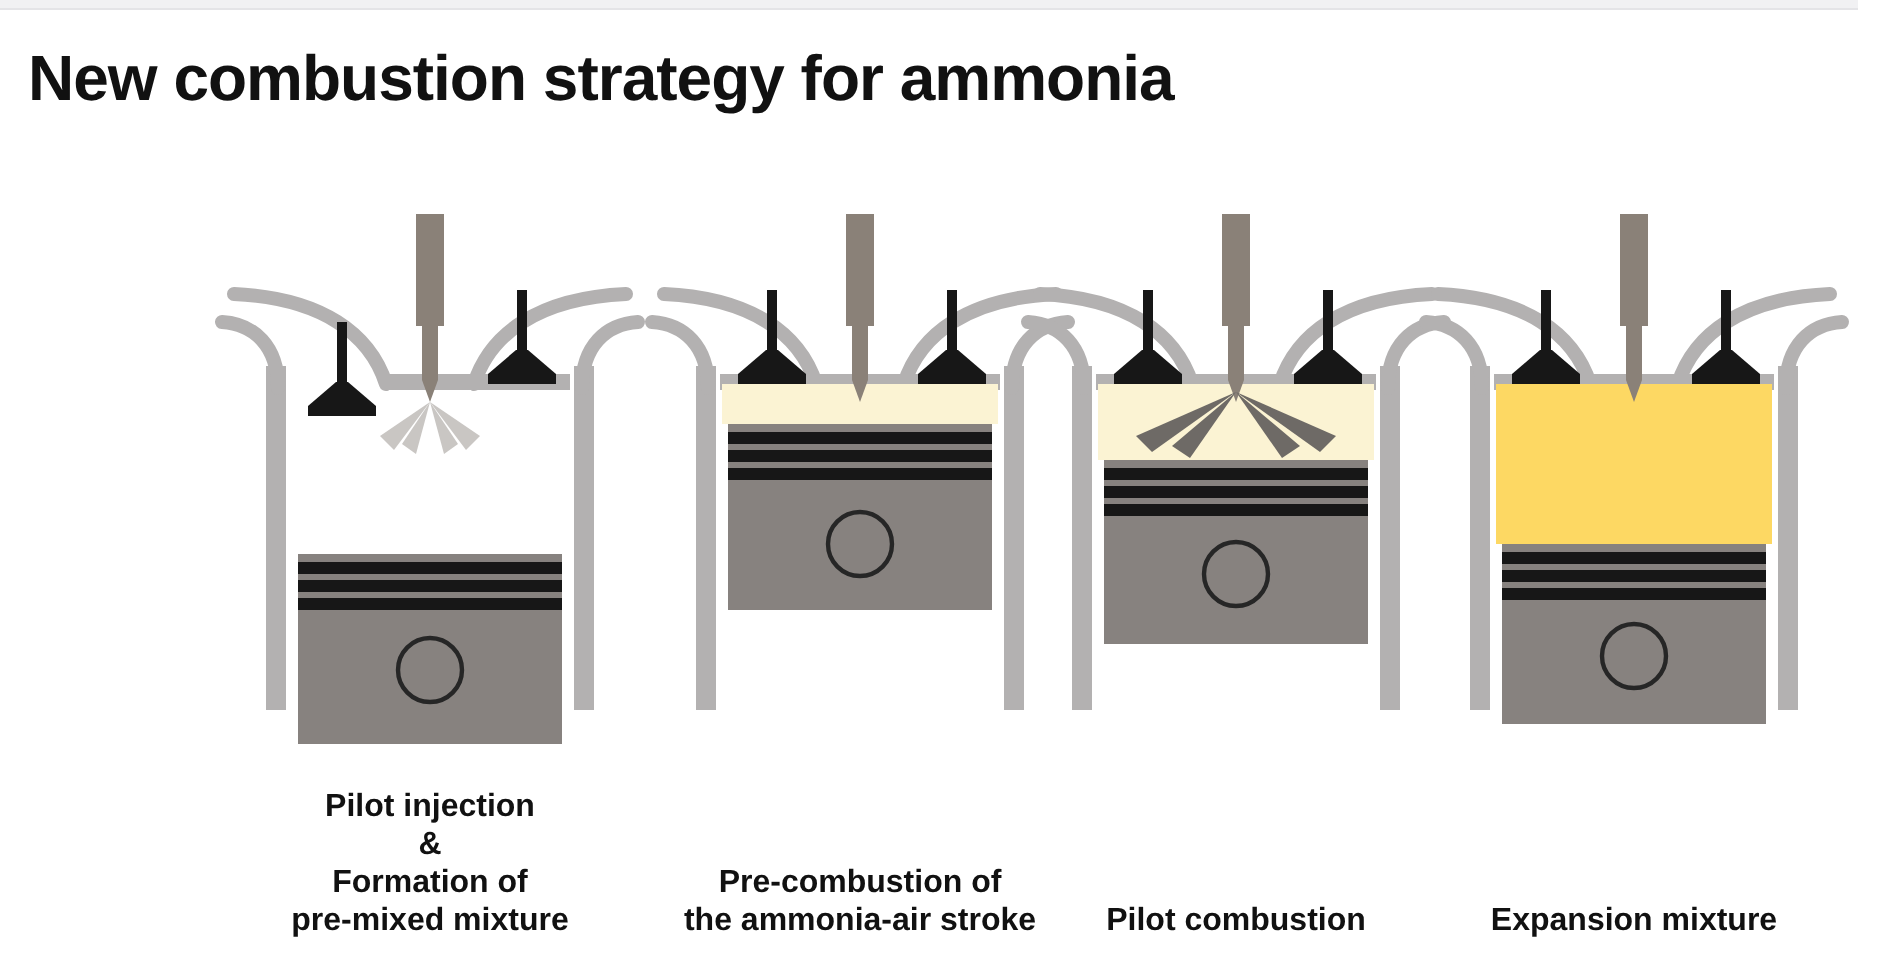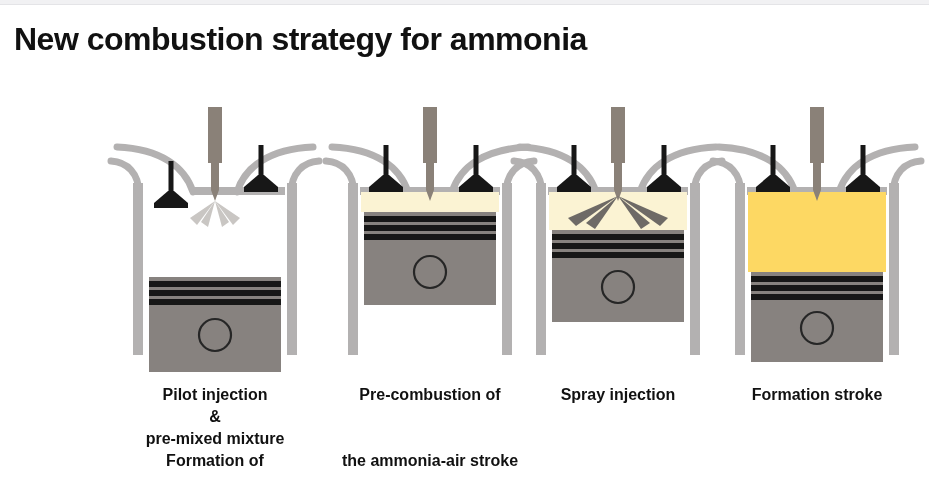--- a/index.html
+++ b/index.html
@@ -9,21 +9,21 @@
             border-bottom:1px solid #e4e4e7;}
   .title{position:absolute;left:14px;top:22px;margin:0;font-weight:bold;font-size:32px;
          line-height:34px;color:#111111;letter-spacing:-0.5px;}
   .stage{position:absolute;top:95px;width:220px;margin:0;padding:0;}
   .stage:nth-of-type(1){left:105px;}
   .stage:nth-of-type(2){left:320px;}
   .stage:nth-of-type(3){left:508px;}
   .stage:nth-of-type(4){left:707px;}
   .engine{width:220px;height:300px;}
   .caption{position:absolute;left:0;top:290px;width:220px;height:85px;
-           display:flex;flex-direction:column;justify-content:space-between;
+           display:flex;flex-direction:column;justify-content:flex-end;
            text-align:center;font-weight:bold;font-size:16px;line-height:19px;color:#111111;}
   .caption div{white-space:nowrap;}
 </style>
 </head>
 <body>
 
 <div class="slide">
   <div class="top-edge"></div>
   <h1 class="title">New combustion strategy for ammonia</h1>
 
@@ -51,22 +51,22 @@
           <rect x="49" y="108" width="34" height="5" fill="#171717"></rect>
           <polygon points="49,108 83,108 69,96 63,96" fill="#171717"></polygon>
           <rect x="63.5" y="66" width="5" height="32" fill="#171717"></rect>
           <rect x="139" y="92" width="34" height="5" fill="#171717"></rect>
           <polygon points="139,92 173,92 159,80 153,80" fill="#171717"></polygon>
           <rect x="153.5" y="50" width="5" height="32" fill="#171717"></rect>
         </svg></div>
     <figcaption class="caption">
         <div>Pilot injection</div>
         <div>&amp;</div>
+        <div>Formation of</div>
         <div>pre-mixed mixture</div>
-        <div>Formation of</div>
       </figcaption>
   </figure>
   <figure class="stage">
     <div class="engine"><svg viewBox="0 0 220 300" width="220" height="300">
           <rect x="28" y="88" width="10" height="172" fill="#b3b1b1"></rect>
           <rect x="182" y="88" width="10" height="172" fill="#b3b1b1"></rect>
           <path d="M 34 99 C 34 78 22 67 6 66" fill="none" stroke="#b3b1b1" stroke-width="7" stroke-linecap="round"></path>
           <path d="M 186 99 C 186 78 198 67 214 66" fill="none" stroke="#b3b1b1" stroke-width="7" stroke-linecap="round"></path>
           <path d="M 88 97 C 80 72 56 54 12 52" fill="none" stroke="#b3b1b1" stroke-width="7" stroke-linecap="round"></path>
           <path d="M 132 97 C 140 72 164 54 208 52" fill="none" stroke="#b3b1b1" stroke-width="7" stroke-linecap="round"></path>
@@ -115,21 +115,21 @@
           <polygon points="110,101 160,123 152,131" fill="#6e6a66"></polygon>
           <polygon points="110,101 142,128 133,134" fill="#6e6a66"></polygon>
           <rect x="49" y="92" width="34" height="5" fill="#171717"></rect>
           <polygon points="49,92 83,92 69,80 63,80" fill="#171717"></polygon>
           <rect x="63.5" y="50" width="5" height="32" fill="#171717"></rect>
           <rect x="139" y="92" width="34" height="5" fill="#171717"></rect>
           <polygon points="139,92 173,92 159,80 153,80" fill="#171717"></polygon>
           <rect x="153.5" y="50" width="5" height="32" fill="#171717"></rect>
         </svg></div>
     <figcaption class="caption">
-        <div>Spray injection</div>
+        <div>Pilot combustion</div>
       </figcaption>
   </figure>
   <figure class="stage">
     <div class="engine"><svg viewBox="0 0 220 300" width="220" height="300">
           <rect x="28" y="88" width="10" height="172" fill="#b3b1b1"></rect>
           <rect x="182" y="88" width="10" height="172" fill="#b3b1b1"></rect>
           <path d="M 34 99 C 34 78 22 67 6 66" fill="none" stroke="#b3b1b1" stroke-width="7" stroke-linecap="round"></path>
           <path d="M 186 99 C 186 78 198 67 214 66" fill="none" stroke="#b3b1b1" stroke-width="7" stroke-linecap="round"></path>
           <path d="M 88 97 C 80 72 56 54 12 52" fill="none" stroke="#b3b1b1" stroke-width="7" stroke-linecap="round"></path>
           <path d="M 132 97 C 140 72 164 54 208 52" fill="none" stroke="#b3b1b1" stroke-width="7" stroke-linecap="round"></path>
@@ -144,16 +144,16 @@
           <rect x="106" y="66" width="8" height="29" fill="#8a8178"></rect>
           <polygon points="106,95 114,95 110,106" fill="#8a8178"></polygon>
           <rect x="49" y="92" width="34" height="5" fill="#171717"></rect>
           <polygon points="49,92 83,92 69,80 63,80" fill="#171717"></polygon>
           <rect x="63.5" y="50" width="5" height="32" fill="#171717"></rect>
           <rect x="139" y="92" width="34" height="5" fill="#171717"></rect>
           <polygon points="139,92 173,92 159,80 153,80" fill="#171717"></polygon>
           <rect x="153.5" y="50" width="5" height="32" fill="#171717"></rect>
         </svg></div>
     <figcaption class="caption">
-        <div>Formation stroke</div>
+        <div>Expansion mixture</div>
       </figcaption>
   </figure>
 </div>
 
 </body></html>

